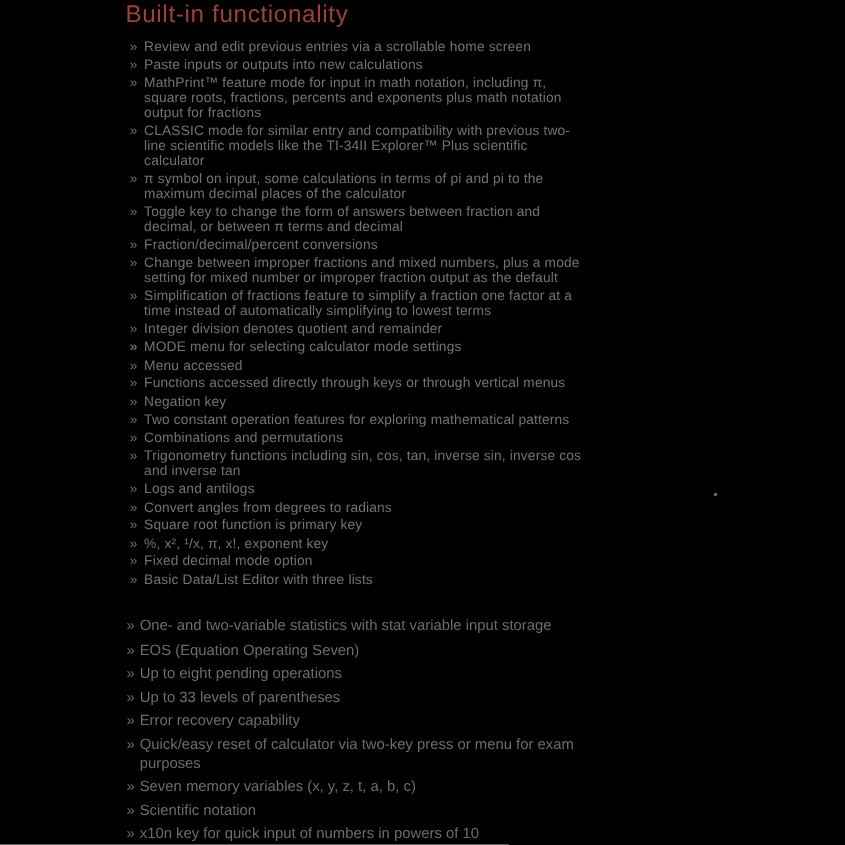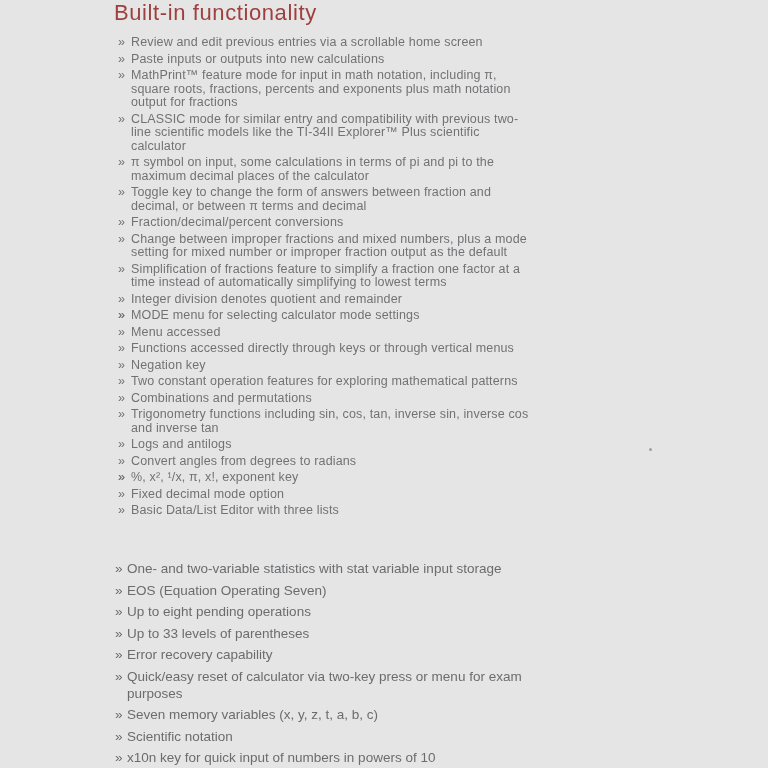--- a/index.html
+++ b/index.html
@@ -5,21 +5,21 @@
   html, body {
     margin: 0;
     padding: 0;
     background: #ffffff;
     font-family: "Liberation Sans", "DejaVu Sans", sans-serif;
   }
   .page {
     position: relative;
     width: 768px;
     height: 768px;
-    background: #e5e5e5;
+    background: #000000;
     overflow: hidden;
   }
   .page-title {
     position: absolute;
     left: 114px;
     top: 0px;
     margin: 0;
     font-size: 22px;
     font-weight: 400;
     letter-spacing: 0.6px;
@@ -96,21 +96,21 @@
       <li><span class="bullet">»</span></li>
       <li><span class="bullet">»</span><span>MODE menu for selecting calculator mode settings</span></li>
       <li><span class="bullet">»</span><span>Menu accessed</span></li>
       <li><span class="bullet">»</span><span>Functions accessed directly through keys or through vertical menus</span></li>
       <li><span class="bullet">»</span><span>Negation key</span></li>
       <li><span class="bullet">»</span><span>Two constant operation features for exploring mathematical patterns</span></li>
       <li><span class="bullet">»</span><span>Combinations and permutations</span></li>
       <li><span class="bullet">»</span><span>Trigonometry functions including sin, cos, tan, inverse sin, inverse cos and inverse tan</span></li>
       <li><span class="bullet">»</span><span>Logs and antilogs</span></li>
       <li><span class="bullet">»</span><span>Convert angles from degrees to radians</span></li>
-      <li><span class="bullet">»</span></li>
+      <li><span class="bullet">»</span><span>Square root function is primary key</span></li>
       <li><span class="bullet">»</span><span>%, x², ¹/x, π, x!, exponent key</span></li>
       <li><span class="bullet">»</span><span>Fixed decimal mode option</span></li>
       <li><span class="bullet">»</span><span>Basic Data/List Editor with three lists</span></li>
     </ul>
 
   <ul class="features features-large" style="color: rgb(107, 108, 110);">
       <li><span class="bullet">»</span><span>One- and two-variable statistics with stat variable input storage</span></li>
       <li><span class="bullet">»</span><span>EOS (Equation Operating Seven)</span></li>
       <li><span class="bullet">»</span><span>Up to eight pending operations</span></li>
       <li><span class="bullet">»</span><span>Up to 33 levels of parentheses</span></li>

